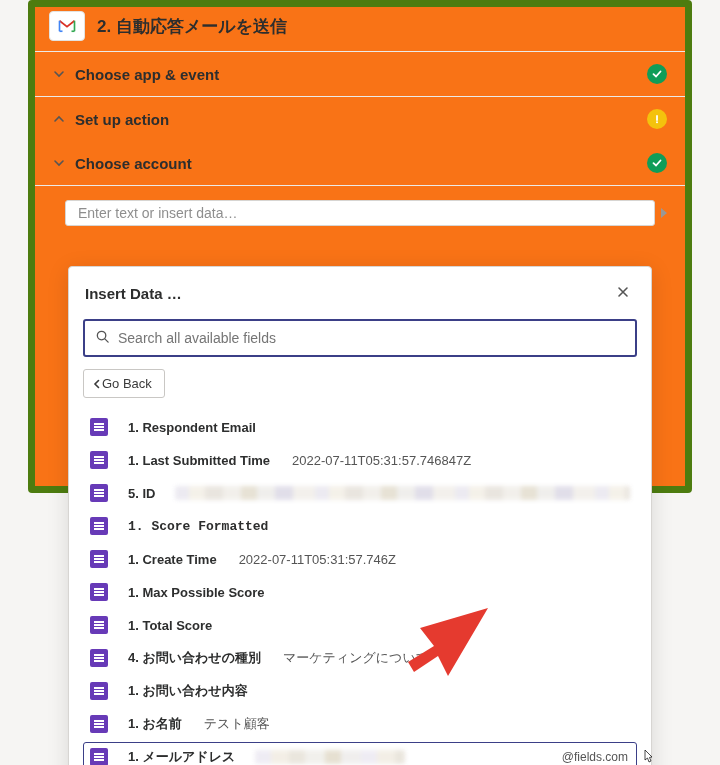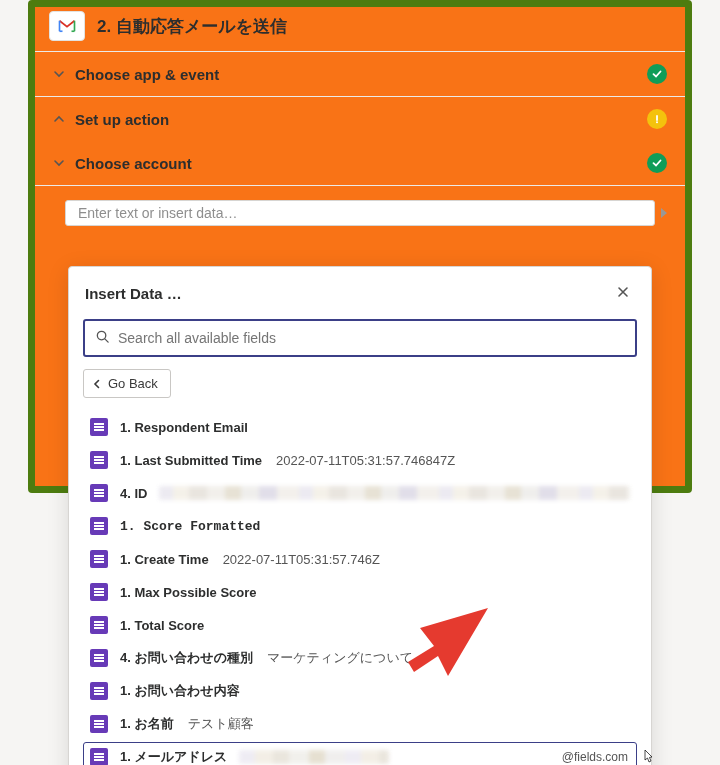--- a/index.html
+++ b/index.html
@@ -104,33 +104,33 @@
     border-radius: 3px;
     display: flex; align-items: center;
     padding: 8px 10px;
     gap: 8px;
     margin-bottom: 12px;
   }
   .search-wrap input {
     border: none; outline: none; flex: 1; font-size: 14px;
   }
   .go-back-btn {
-    display: inline-flex; align-items: center; gap: 6px;
+    display: inline-flex; align-items: center; 
     border: 1px solid #c9c7c4;
     border-radius: 3px;
     background: #fff;
     padding: 6px 12px 6px 8px;
     font-size: 13px;
     color: #3a3a3a;
     cursor: pointer;
     margin-bottom: 14px;
   }
   .fields-list { display: flex; flex-direction: column; gap: 3px; }
   .field-item {
-    display: flex; align-items: center; gap: 12px;
+    display: flex; align-items: center; gap: 20px;
     padding: 5px 6px;
     border: 1px solid transparent;
     border-radius: 3px;
     cursor: pointer;
     min-height: 28px;
   }
   .field-item.selected {
     border-color: #3b3f87;
     background: #fff;
   }
@@ -284,21 +284,21 @@
             <span class="forms-icon"></span>
             <span class="field-name">1. Respondent Email</span>
           </div>
           <div class="field-item" style="position: relative;">
             <span class="forms-icon"></span>
             <span class="field-name">1. Last Submitted Time</span>
             <span class="field-value">2022-07-11T05:31:57.746847Z</span>
           </div>
           <div class="field-item" style="position: relative;">
             <span class="forms-icon"></span>
-            <span class="field-name">4. ID</span>
+            <span class="field-name">5. ID</span>
             <span class="blur-strip"></span>
           </div>
           <div class="field-item" style="position: relative; font-family: Liberation Mono, monospace;">
             <span class="forms-icon"></span>
             <span class="field-name">1. Score Formatted</span>
           </div>
           <div class="field-item" style="position: relative;">
             <span class="forms-icon"></span>
             <span class="field-name">1. Create Time</span>
             <span class="field-value">2022-07-11T05:31:57.746Z</span>

